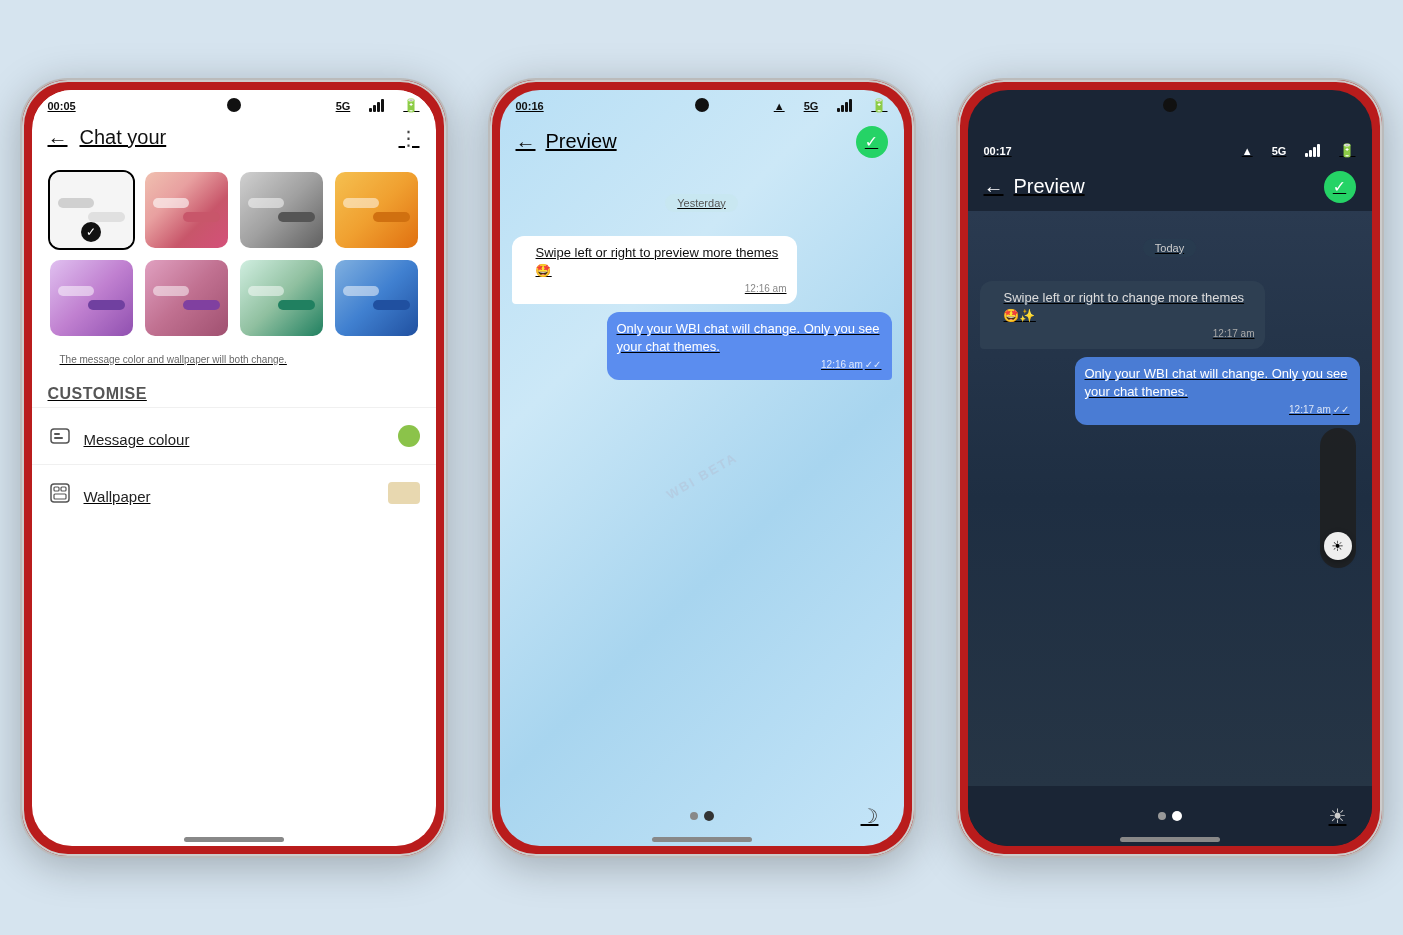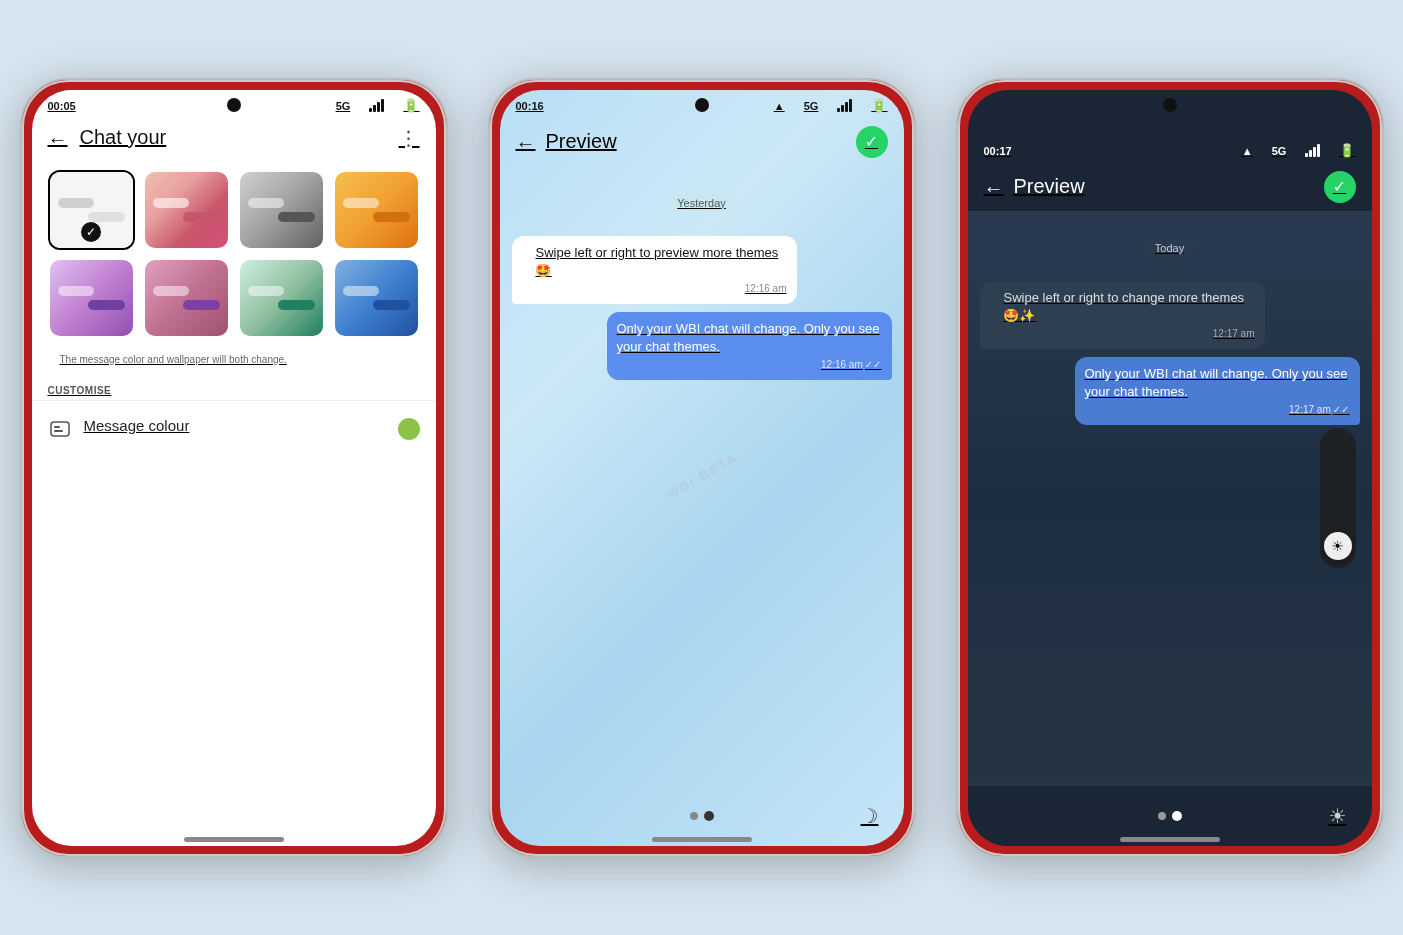--- a/index.html
+++ b/index.html
@@ -185,37 +185,37 @@
     .theme-bubble.sent { align-self: flex-end; width: 55%; }
     .theme-bubble.received { align-self: flex-start; width: 55%; }
 
     
     .description-text {
       font-size: 10px;
       color: #666;
       padding: 4px 28px 12px;
     }
     .customise-label {
-      font-size: 10px;
+      font-size: 16px;
       font-weight: 600;
       color: #555;
       padding: 8px 16px 4px;
       text-transform: uppercase;
       letter-spacing: 0.5px;
     }
     .setting-row {
       display: flex;
       align-items: center;
       justify-content: space-between;
       padding: 16px 16px;
       border-top: 1px solid #f0f0f0;
     }
     .setting-row-left {
       display: flex;
-      align-items: flex-start;
+      align-items: flex-end;
       gap: 12px;
     }
     .setting-icon {
       width: 24px;
       height: 24px;
       display: flex;
       align-items: center;
       justify-content: center;
       color: #555;
       font-size: 18px;
@@ -547,20 +547,34 @@
               <rect x="2" y="4" width="18" height="14" rx="3" stroke="#555" stroke-width="1.5"></rect>
               <rect x="5" y="8" width="6" height="2" rx="1" fill="#555"></rect>
               <rect x="5" y="12" width="9" height="2" rx="1" fill="#555"></rect>
             </svg>
           </div>
           <span class="setting-label">Message colour</span>
         </div>
         <div class="color-dot" style="background:#8bc34a;"></div>
       </div>
 
+      <div class="setting-row">
+        <div class="setting-row-left">
+          <div class="setting-icon">
+            <svg width="22" height="22" viewBox="0 0 22 22" fill="none">
+              <rect x="2" y="2" width="18" height="18" rx="3" stroke="#555" stroke-width="1.5"></rect>
+              <rect x="5" y="5" width="5" height="4" rx="1" stroke="#555" stroke-width="1.2"></rect>
+              <rect x="12" y="5" width="5" height="4" rx="1" stroke="#555" stroke-width="1.2"></rect>
+              <rect x="5" y="12" width="12" height="5" rx="1" stroke="#555" stroke-width="1.2"></rect>
+            </svg>
+          </div>
+          <span class="setting-label">Wallpaper</span>
+        </div>
+        <div class="wallpaper-swatch" style="background:#e8d8b0;"></div>
+      </div>
     </div>
     <div class="phone-bottom-bar"></div>
   </div>
 
   <div class="phone">
     <div class="phone-notch"></div>
     <div class="phone-side-btn top"></div>
     <div class="phone-side-btn mid"></div>
     <div class="phone-inner preview-screen light-bg">
 

